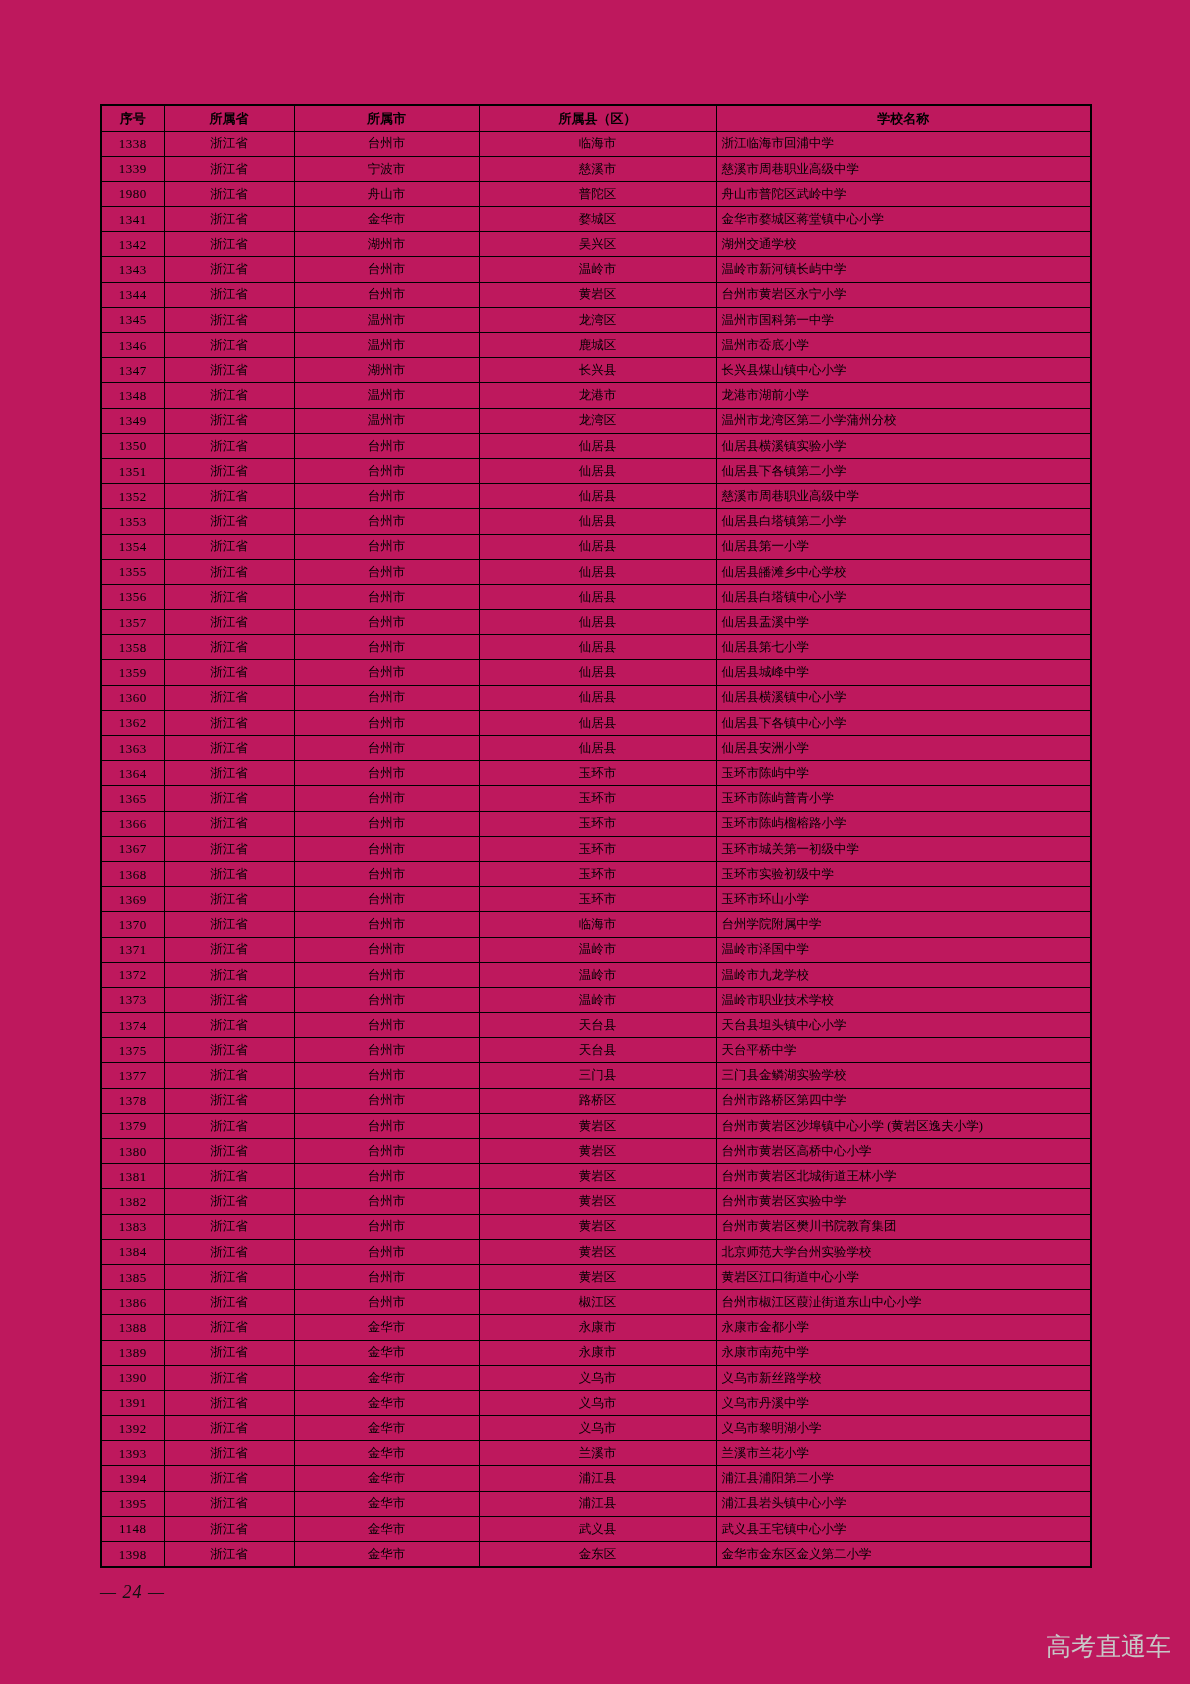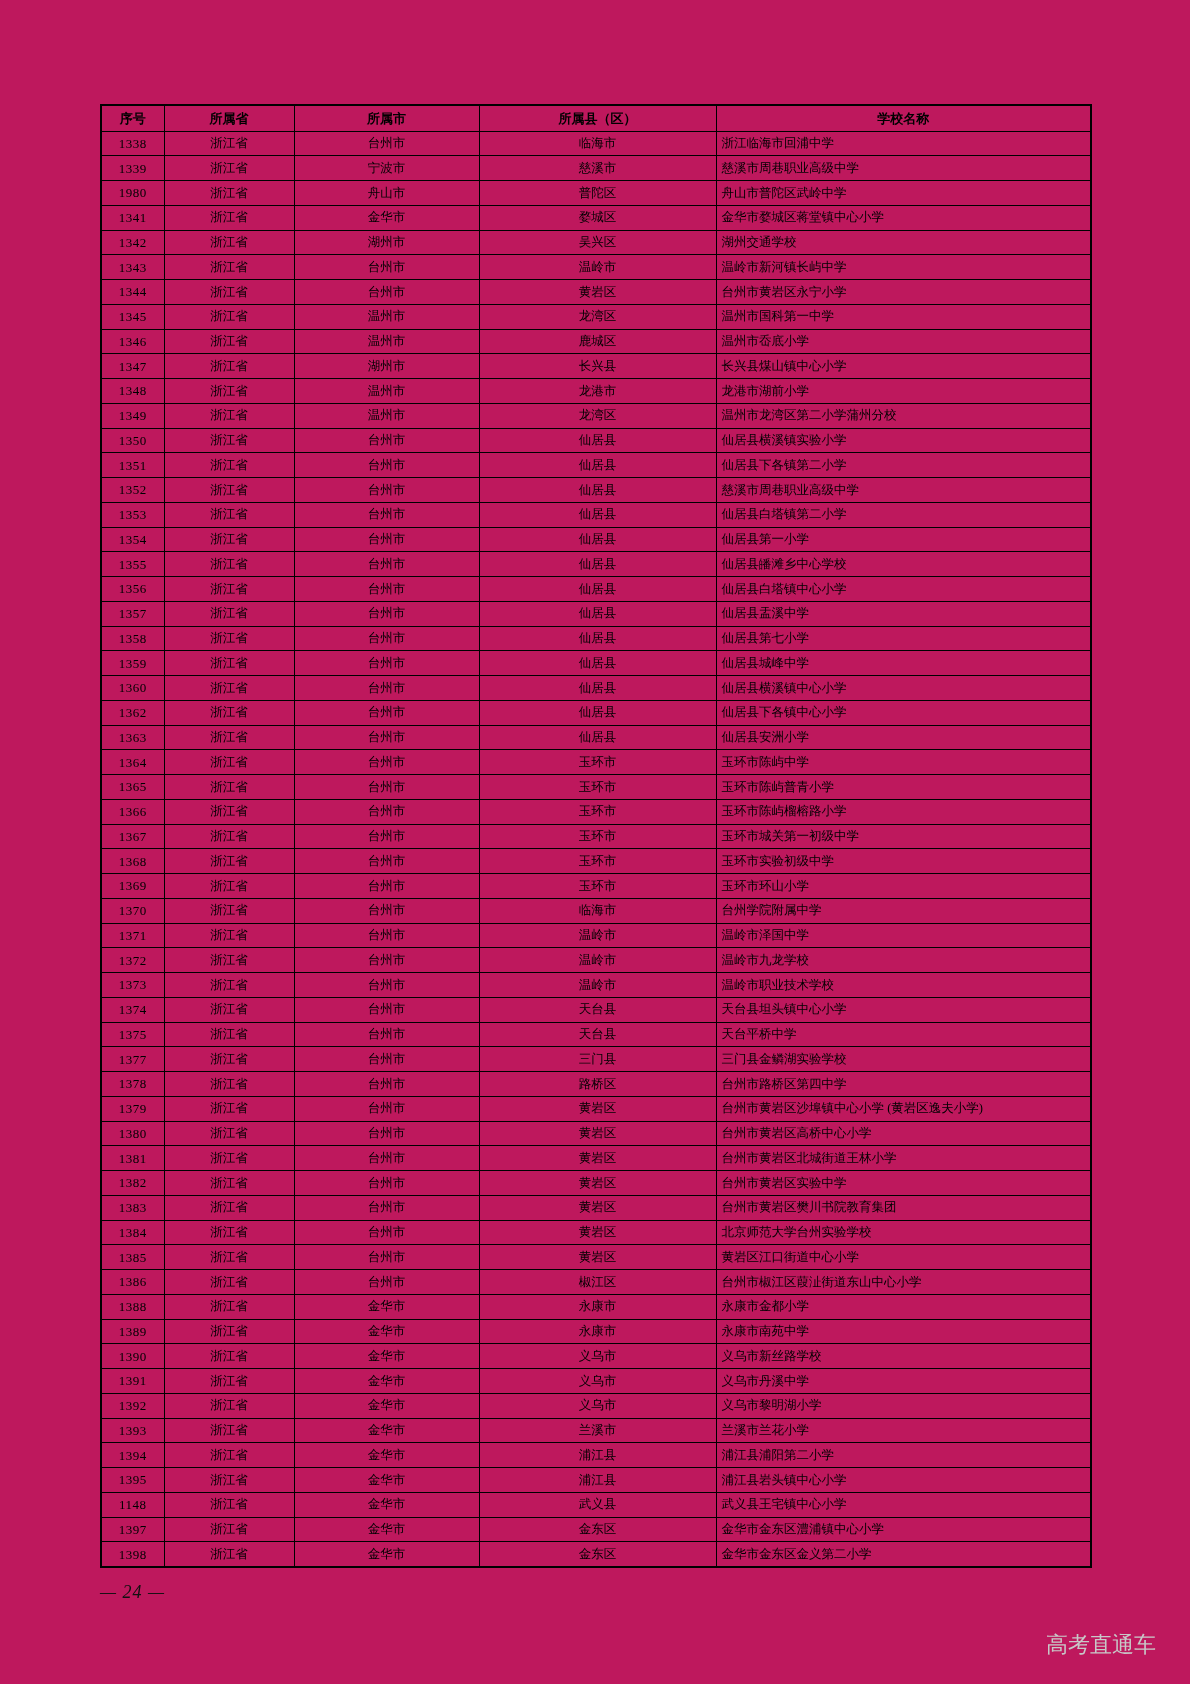--- a/index.html
+++ b/index.html
@@ -52,21 +52,21 @@
     top: 1582px;
     font-size: 18px;
     color: #111111;
     letter-spacing: 1px;
     font-style: italic;
   }
   .watermark {
     position: absolute;
     left: 1046px;
     top: 1630px;
-    font-size: 22px;
+    font-size: 25px;
     color: #c8c8c8;
     font-family: "Liberation Sans", "DejaVu Sans", sans-serif;
   }
 </style>
 </head>
 <body>
 
 <div class="page">
 
   <table class="school-table">
@@ -473,27 +473,20 @@
           <td class="school">浦江县岩头镇中心小学</td>
         </tr>
         <tr>
           <td class="serial">1148</td>
           <td>浙江省</td>
           <td>金华市</td>
           <td>武义县</td>
           <td class="school">武义县王宅镇中心小学</td>
         </tr>
         <tr>
-          <td class="serial">1397</td>
-          <td>浙江省</td>
-          <td>金华市</td>
-          <td>金东区</td>
-          <td class="school">金华市金东区澧浦镇中心小学</td>
-        </tr>
-        <tr>
           <td class="serial">1398</td>
           <td>浙江省</td>
           <td>金华市</td>
           <td>金东区</td>
           <td class="school">金华市金东区金义第二小学</td>
         </tr>
       </tbody>
   </table>
 
   <div class="page-number">— 24 —</div>

